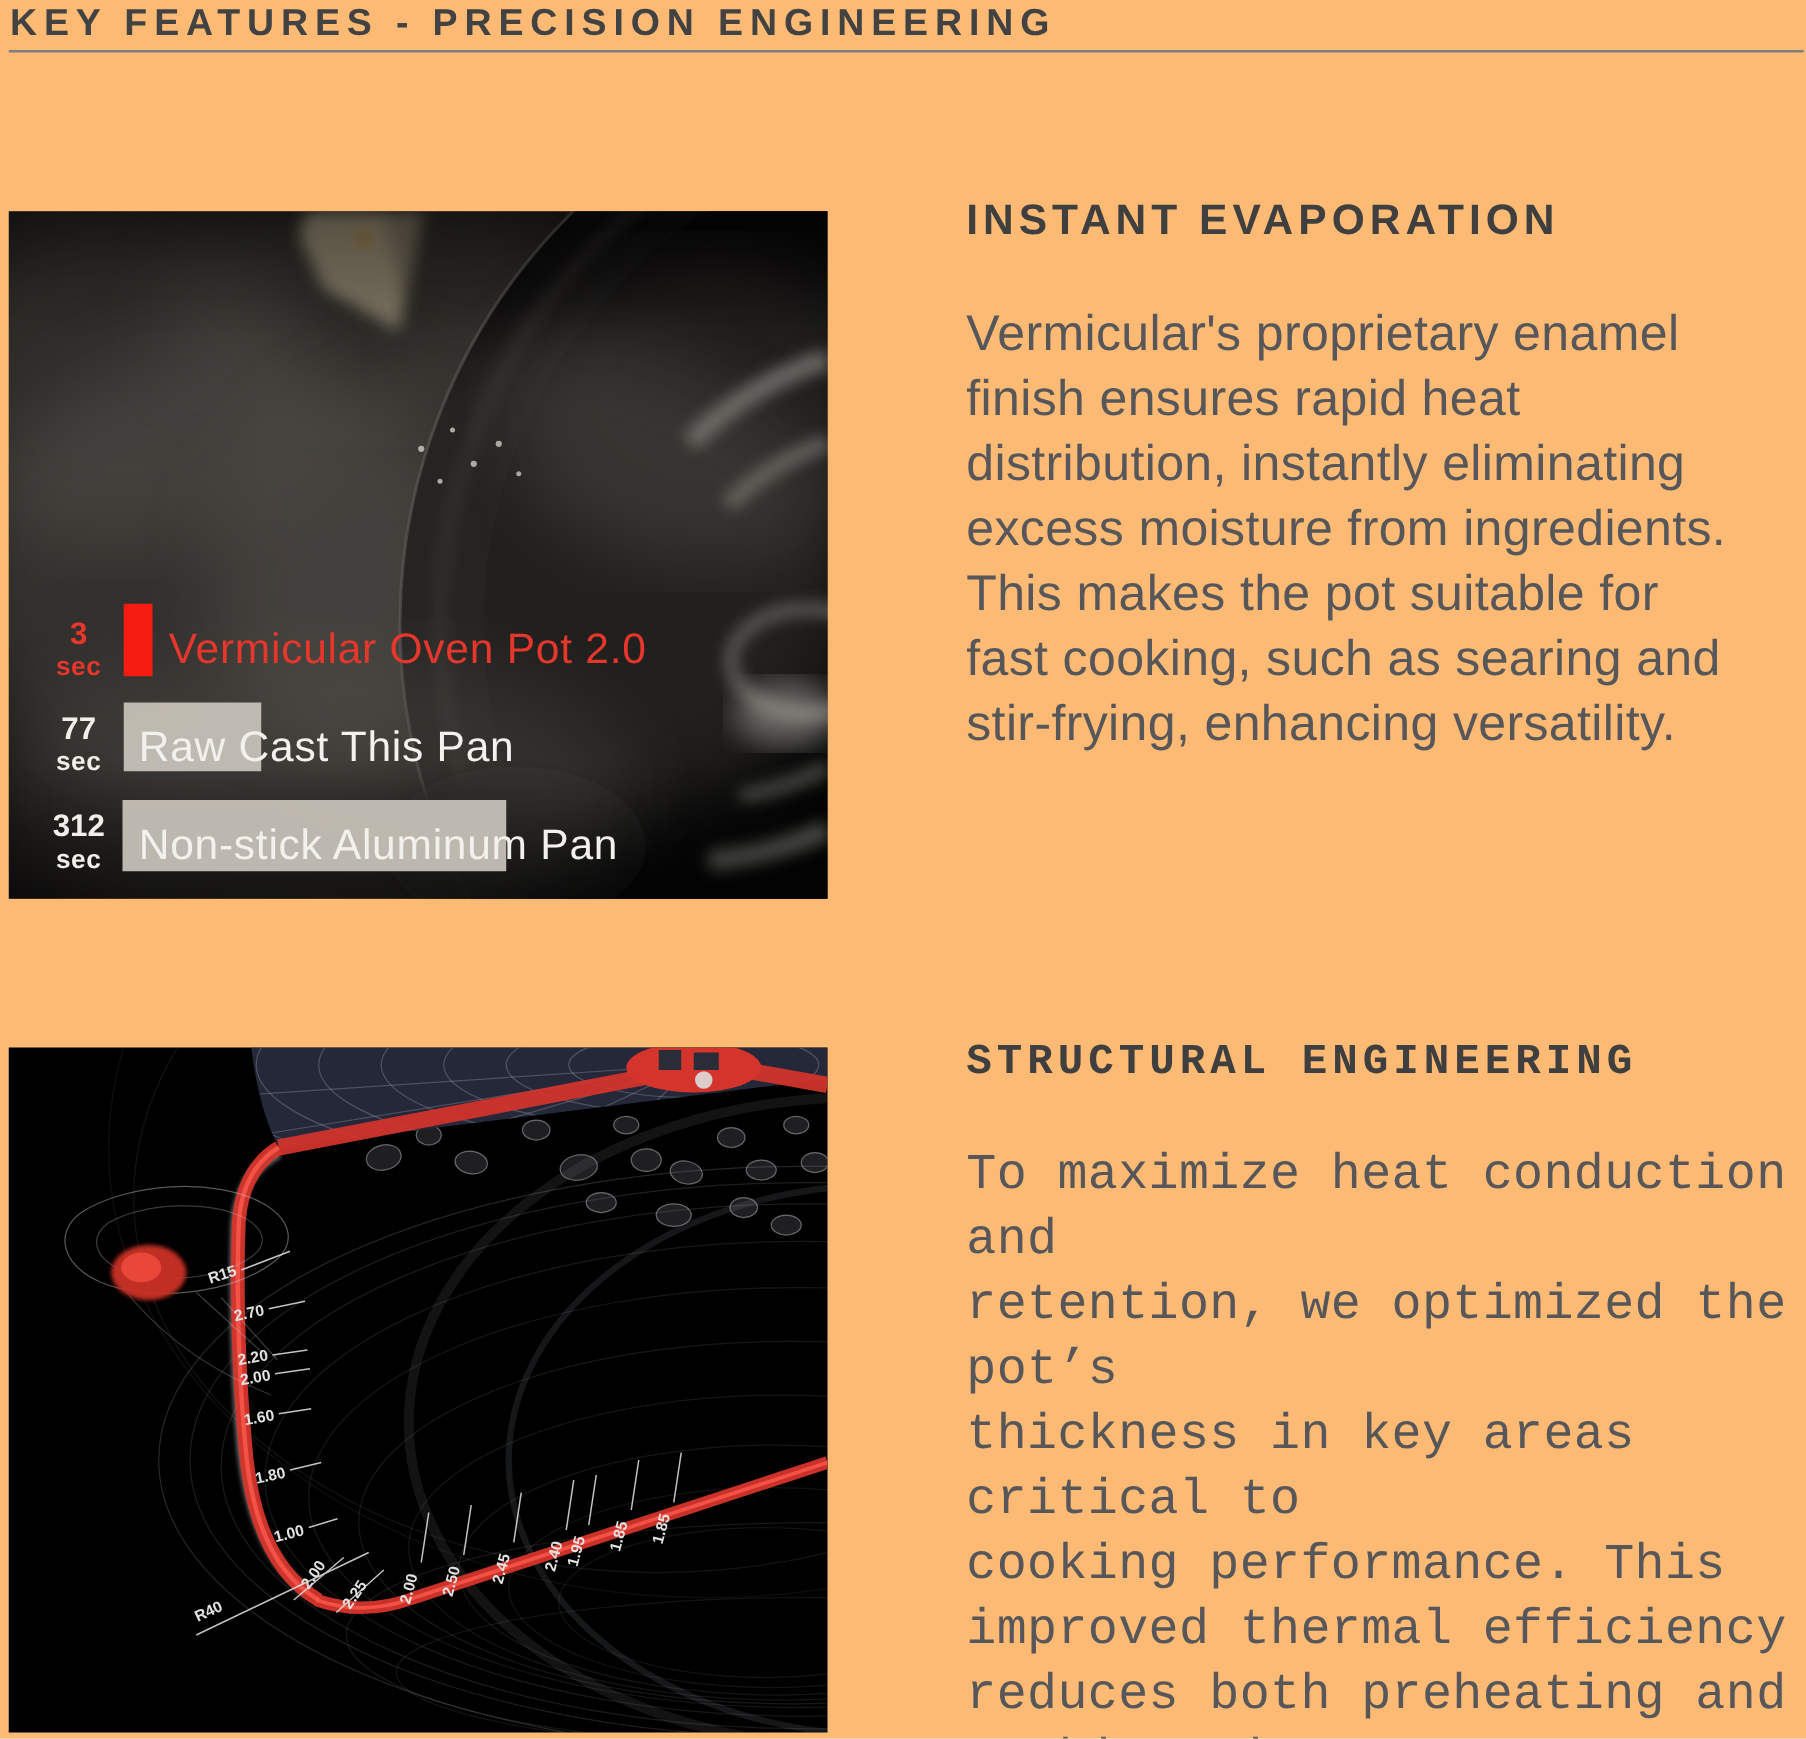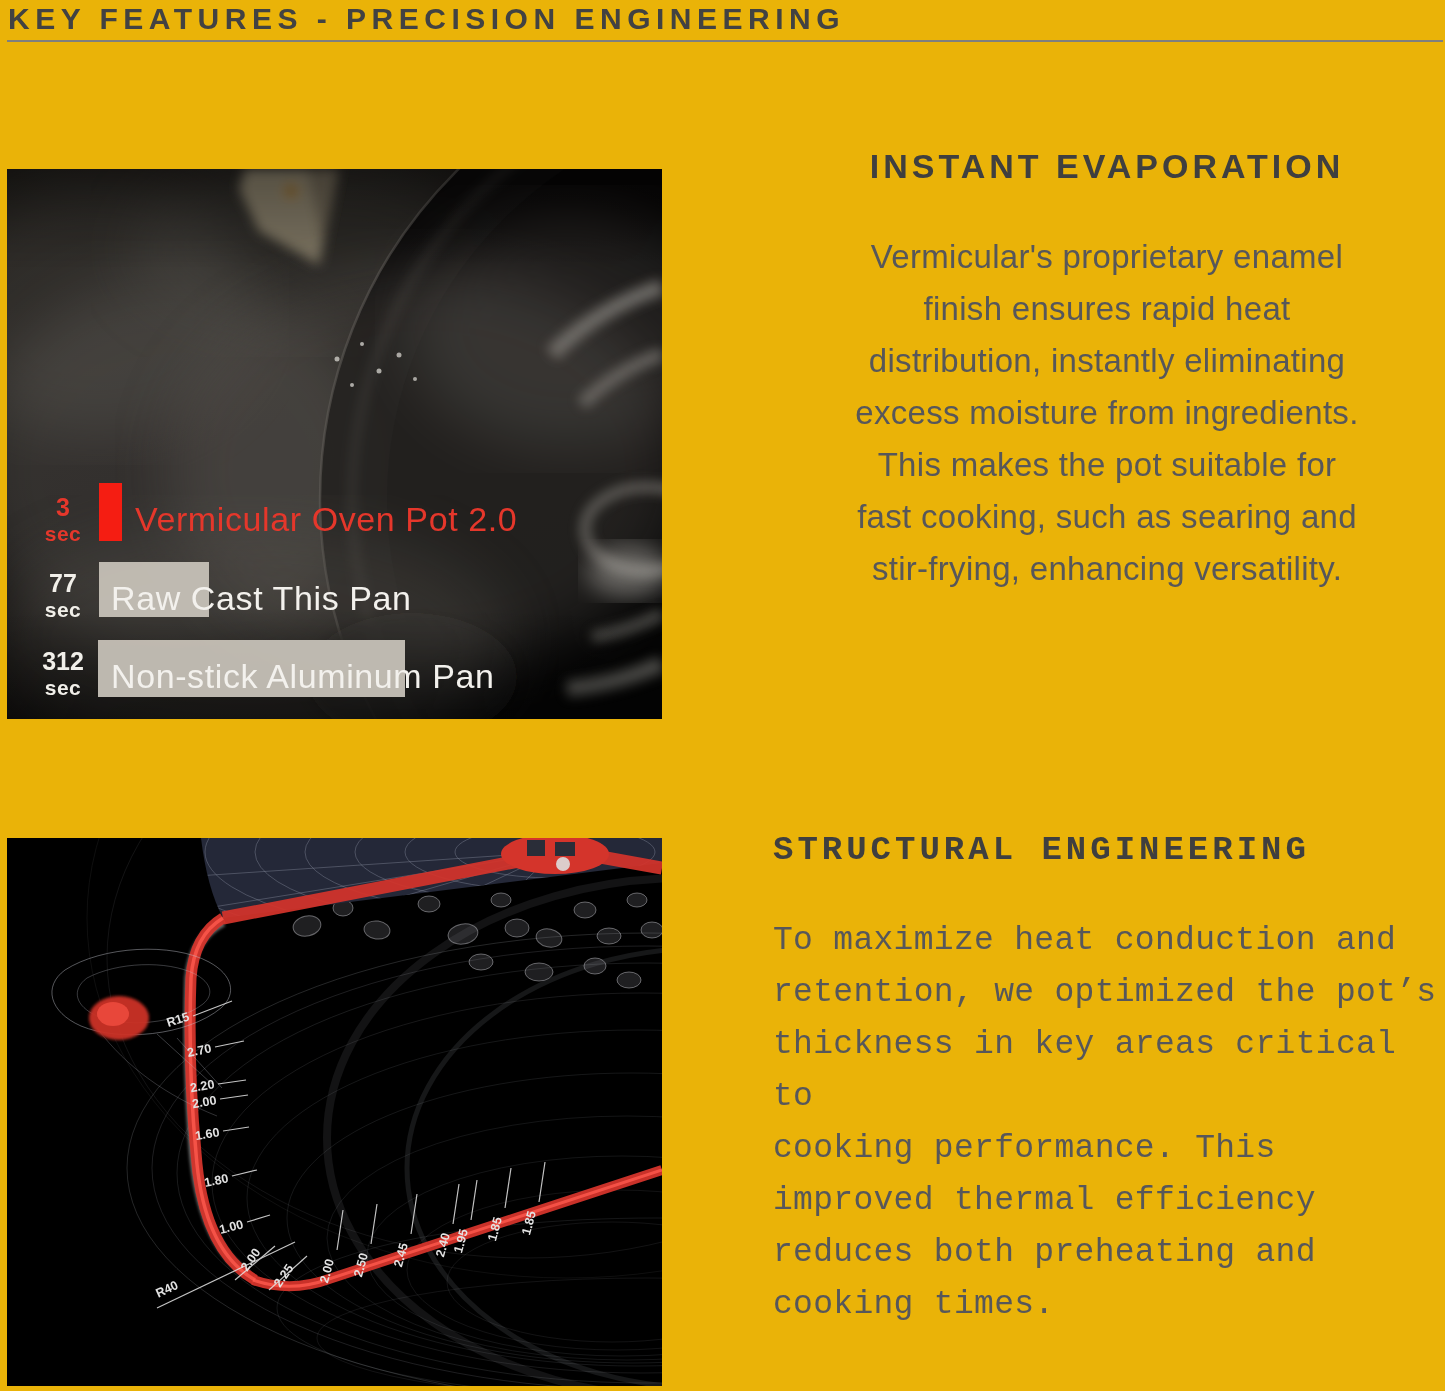--- a/index.html
+++ b/index.html
@@ -1,16 +1,16 @@
 <!DOCTYPE html>
 <html><head>
 <meta charset="utf-8">
 <style>
   html,body{margin:0;padding:0;background:#ffffff;}
-  #canvas{position:relative;width:1445px;height:1391px;background:#eab308;overflow:hidden;
+  #canvas{position:relative;width:1445px;height:1391px;background:#fdba74;overflow:hidden;
           font-family:"Liberation Sans",sans-serif;}
 
   
   .page-title{position:absolute;left:8px;top:2px;margin:0;font-size:30px;font-weight:bold;
               letter-spacing:5.5px;color:#424242;white-space:nowrap;}
   .title-rule{position:absolute;left:7px;top:40px;width:1436px;height:2px;background:#7f7f7f;}
 
   
   .fig{position:absolute;left:7px;width:655px;overflow:hidden;}
   .fig1{top:169px;height:550px;background:linear-gradient(160deg,#1b1916 0%,#131110 45%,#0c0b0a 100%);}
@@ -28,24 +28,24 @@
   .bar2{left:92px;top:393px;width:110px;height:55px;background:rgba(197,191,182,.96);}
   .bar3{left:91px;top:471px;width:307px;height:57px;background:rgba(197,191,182,.96);}
   .evap-label{position:absolute;font-size:34px;letter-spacing:.6px;color:#f3f1ed;white-space:nowrap;}
   .lab1{left:128px;top:331px;color:#e5372b;}
   .lab2{left:104px;top:410px;}
   .lab3{left:104px;top:488px;}
   .num1{top:326px;} .num2{top:402px;} .num3{top:480px;}
 
   
   .textblock{position:absolute;left:773px;width:668px;}
-  .tb1{top:146px;text-align:center;} .tb2{top:830px;font-family:Liberation Mono, monospace;}
+  .tb1{top:156px;} .tb2{top:830px;font-family:Liberation Mono, monospace;}
   .textblock h2{margin:0;font-size:34px;line-height:40px;font-weight:bold;
                 letter-spacing:4px;color:#3f3f3f;white-space:nowrap;}
-  .textblock p{margin:45px 0 0 0;font-size:33px;line-height:52px;color:#57575a;
+  .textblock p{margin:45px 0 0 0;font-size:40px;line-height:52px;color:#57575a;
                letter-spacing:.3px;white-space:pre-line;}
 
   
   .mlabel{fill:#e2e2e2;font-family:"Liberation Sans",sans-serif;font-size:12.5px;font-weight:bold;}
 </style>
 </head>
 <body>
 
 <div id="canvas">
 

